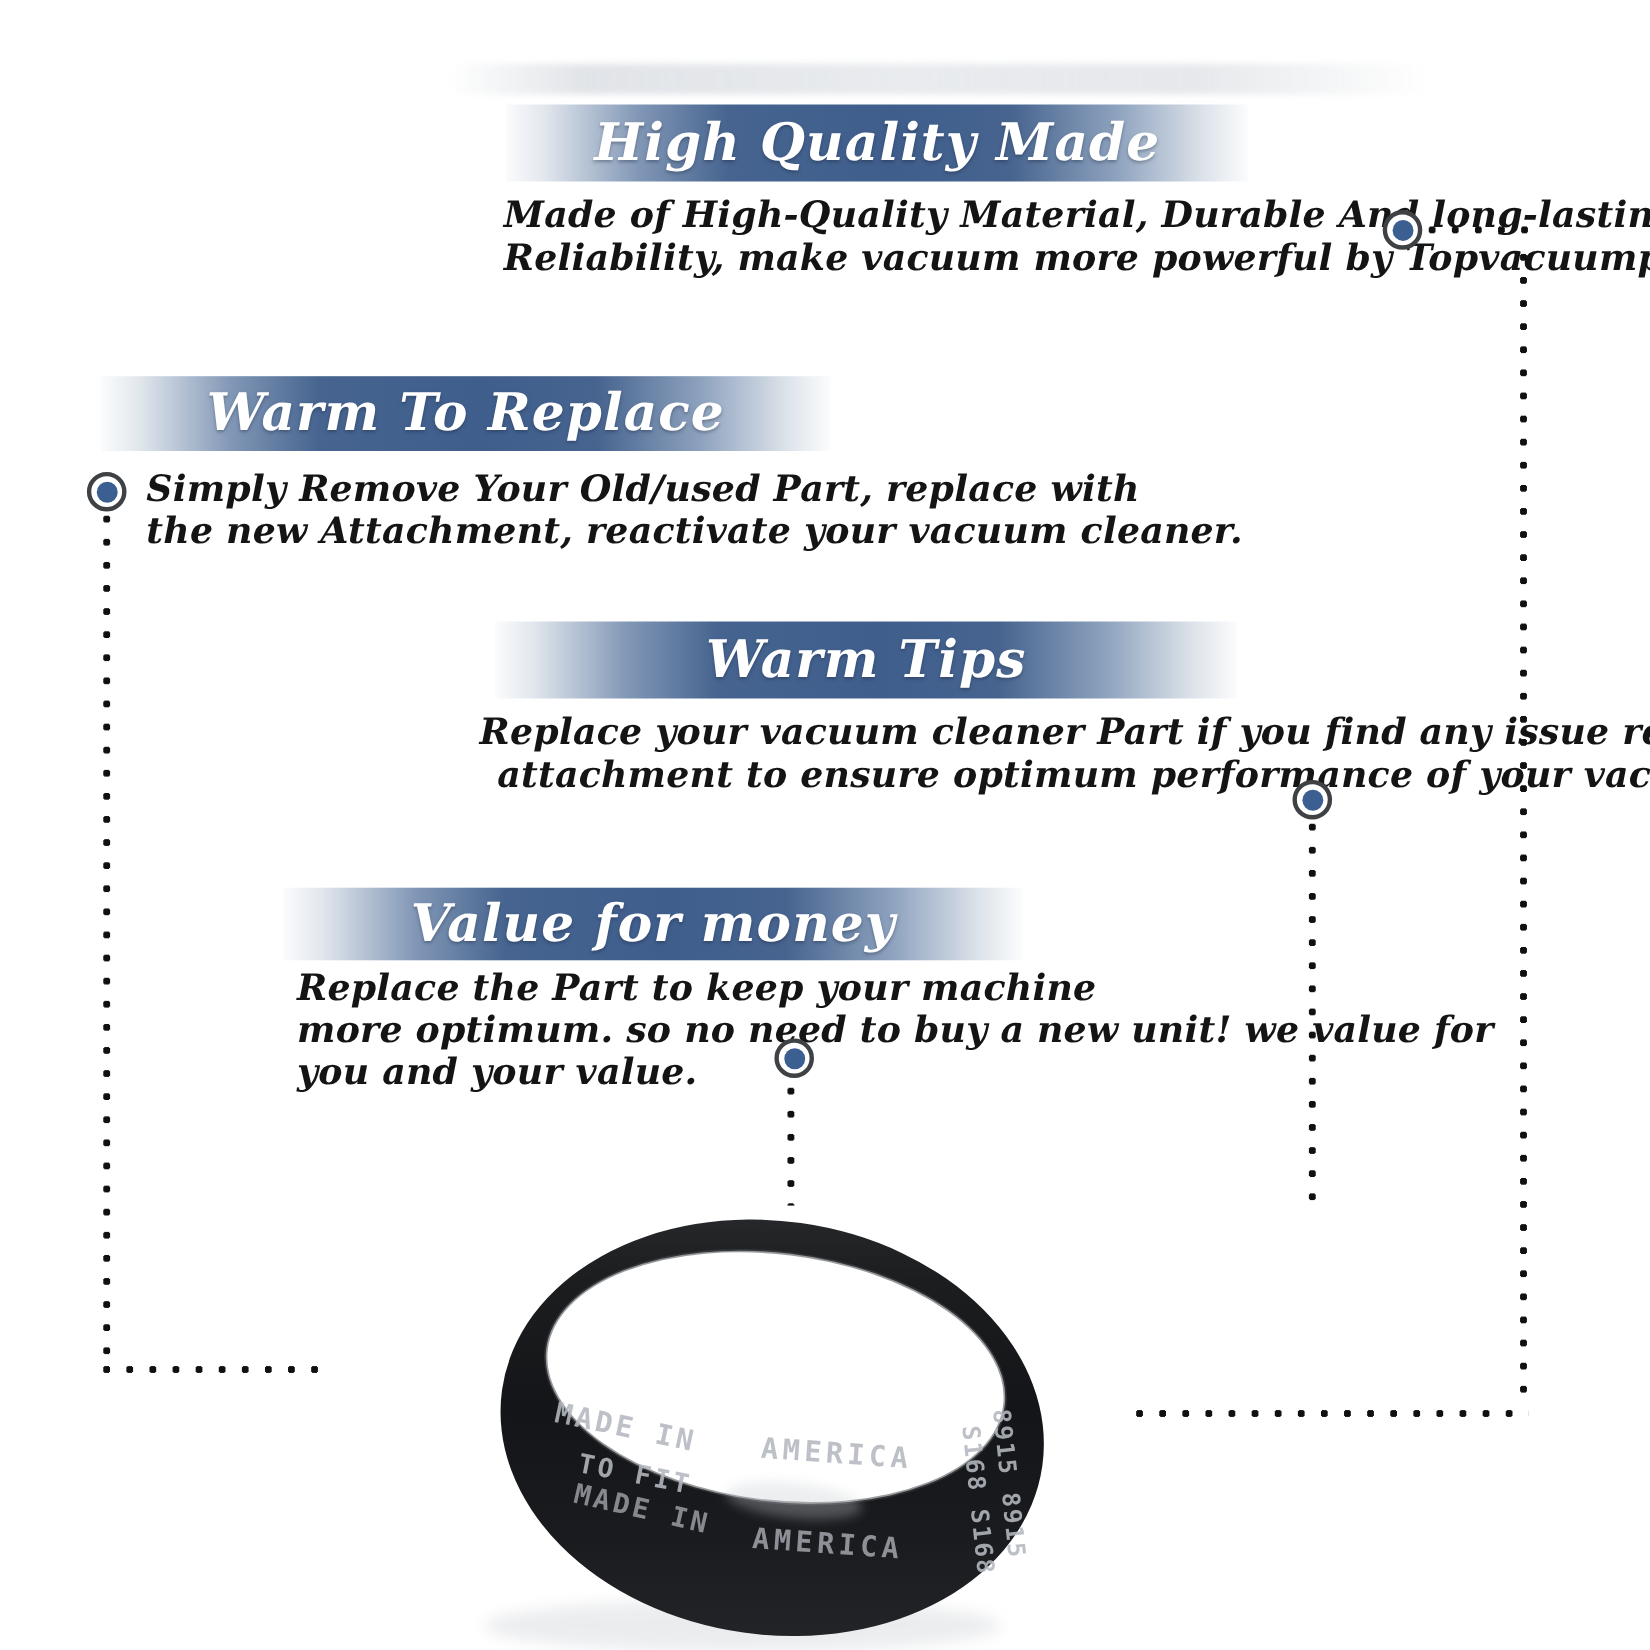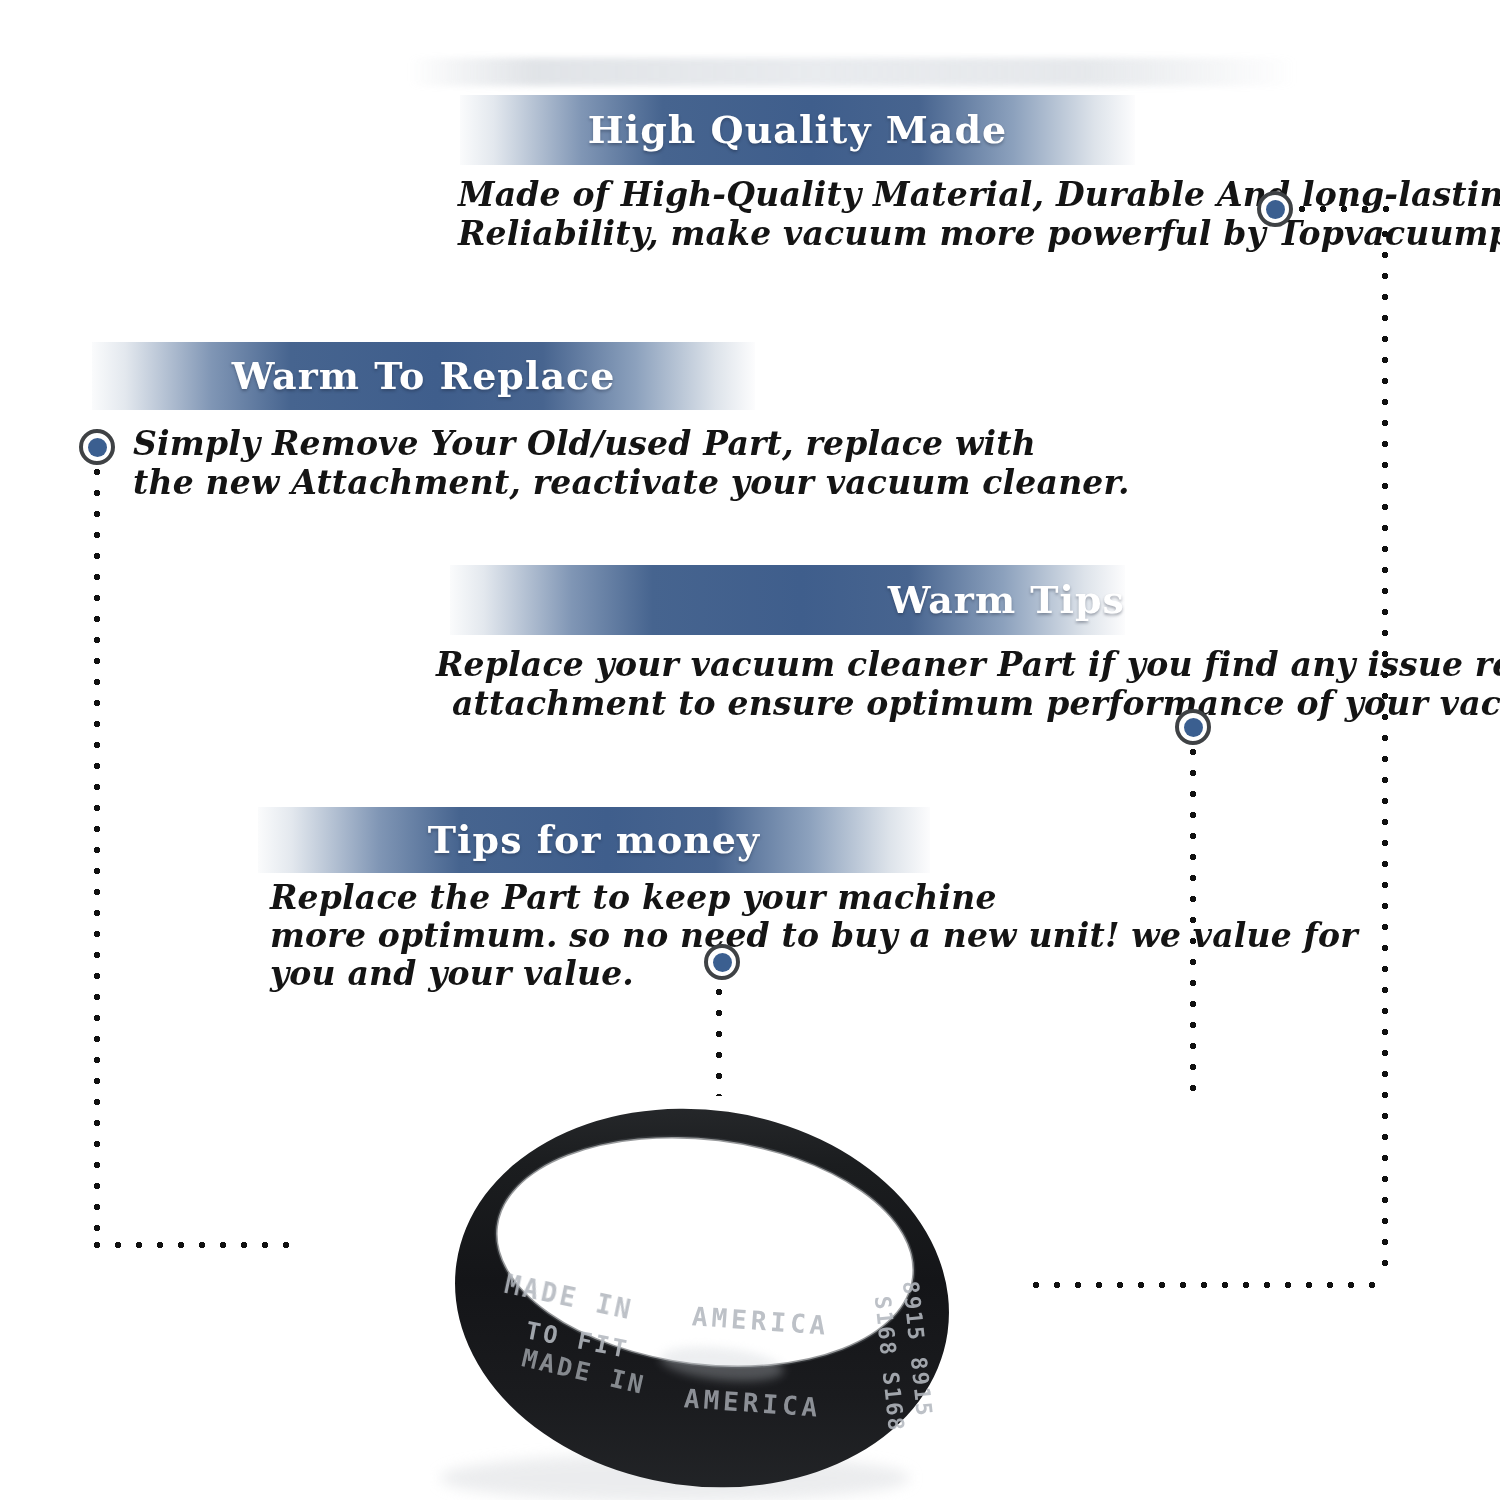--- a/index.html
+++ b/index.html
@@ -9,21 +9,21 @@
   }
   
   .banner{
     position:absolute;
     background:linear-gradient(90deg,
       rgba(250,251,252,.95) 0%, #e3e8ee 5%, #8096b5 18%, #46648f 30%,
       #3f5e8c 52%, #47648f 68%, #8ca1bd 82%, #dde3ea 94%, rgba(252,252,253,.9) 100%);
     text-align:center;
   }
   .banner .t{
-    color:#ffffff;font-weight:700;font-size:38px;
+    color:#ffffff;font-style:italic;font-weight:700;font-size:47px;
     text-shadow:0 2px 3px rgba(20,30,50,.35);
     letter-spacing:1px;white-space:nowrap;
   }
   
   .copy{
     position:absolute;color:#141414;font-style:italic;font-weight:700;
     font-size:33px;white-space:nowrap;letter-spacing:.2px;
   }
   
   .marker{
@@ -69,27 +69,27 @@
   <div class="copy" style="left:458px;top:175px;">Made of  High-Quality Material, Durable And long-lasting</div>
   <div class="copy" style="left:458px;top:214px;">Reliability, make vacuum more powerful by Topvacuumparts</div>
 
   <div class="banner" style="left:92px;top:342px;width:663px;height:68px;">
     <div class="t" style="line-height:68px;">Warm To Replace</div>
   </div>
   <div class="copy" style="left:133px;top:424px;">Simply Remove Your Old/used Part, replace with</div>
   <div class="copy" style="left:133px;top:463px;">the new Attachment, reactivate your vacuum cleaner.</div>
 
   <div class="banner" style="left:450px;top:565px;width:675px;height:70px;">
-    <div class="t" style="line-height:70px;text-align:right;">Warm Tips</div>
+    <div class="t" style="line-height:70px;">Warm Tips</div>
   </div>
   <div class="copy" style="left:436px;top:645px;">Replace your vacuum cleaner Part if you find any issue related with</div>
   <div class="copy" style="left:452px;top:684px;">attachment to ensure optimum performance of your vacuum cleaner.</div>
 
   <div class="banner" style="left:258px;top:807px;width:672px;height:66px;">
-    <div class="t" style="line-height:66px;">Tips for money</div>
+    <div class="t" style="line-height:66px;">Value for money</div>
   </div>
   <div class="copy" style="left:270px;top:916px;">more optimum. so no need to buy a new unit! we value for</div>
   <div class="copy" style="left:270px;top:878px;">Replace the Part to keep your machine</div>
   <div class="copy" style="left:270px;top:954px;">you and your value.</div>
 
   <div class="marker" style="left:1257px;top:191px;">
     <span class="core"></span>
   </div>
   <div class="marker" style="left:79px;top:429px;">
     <span class="core"></span>

